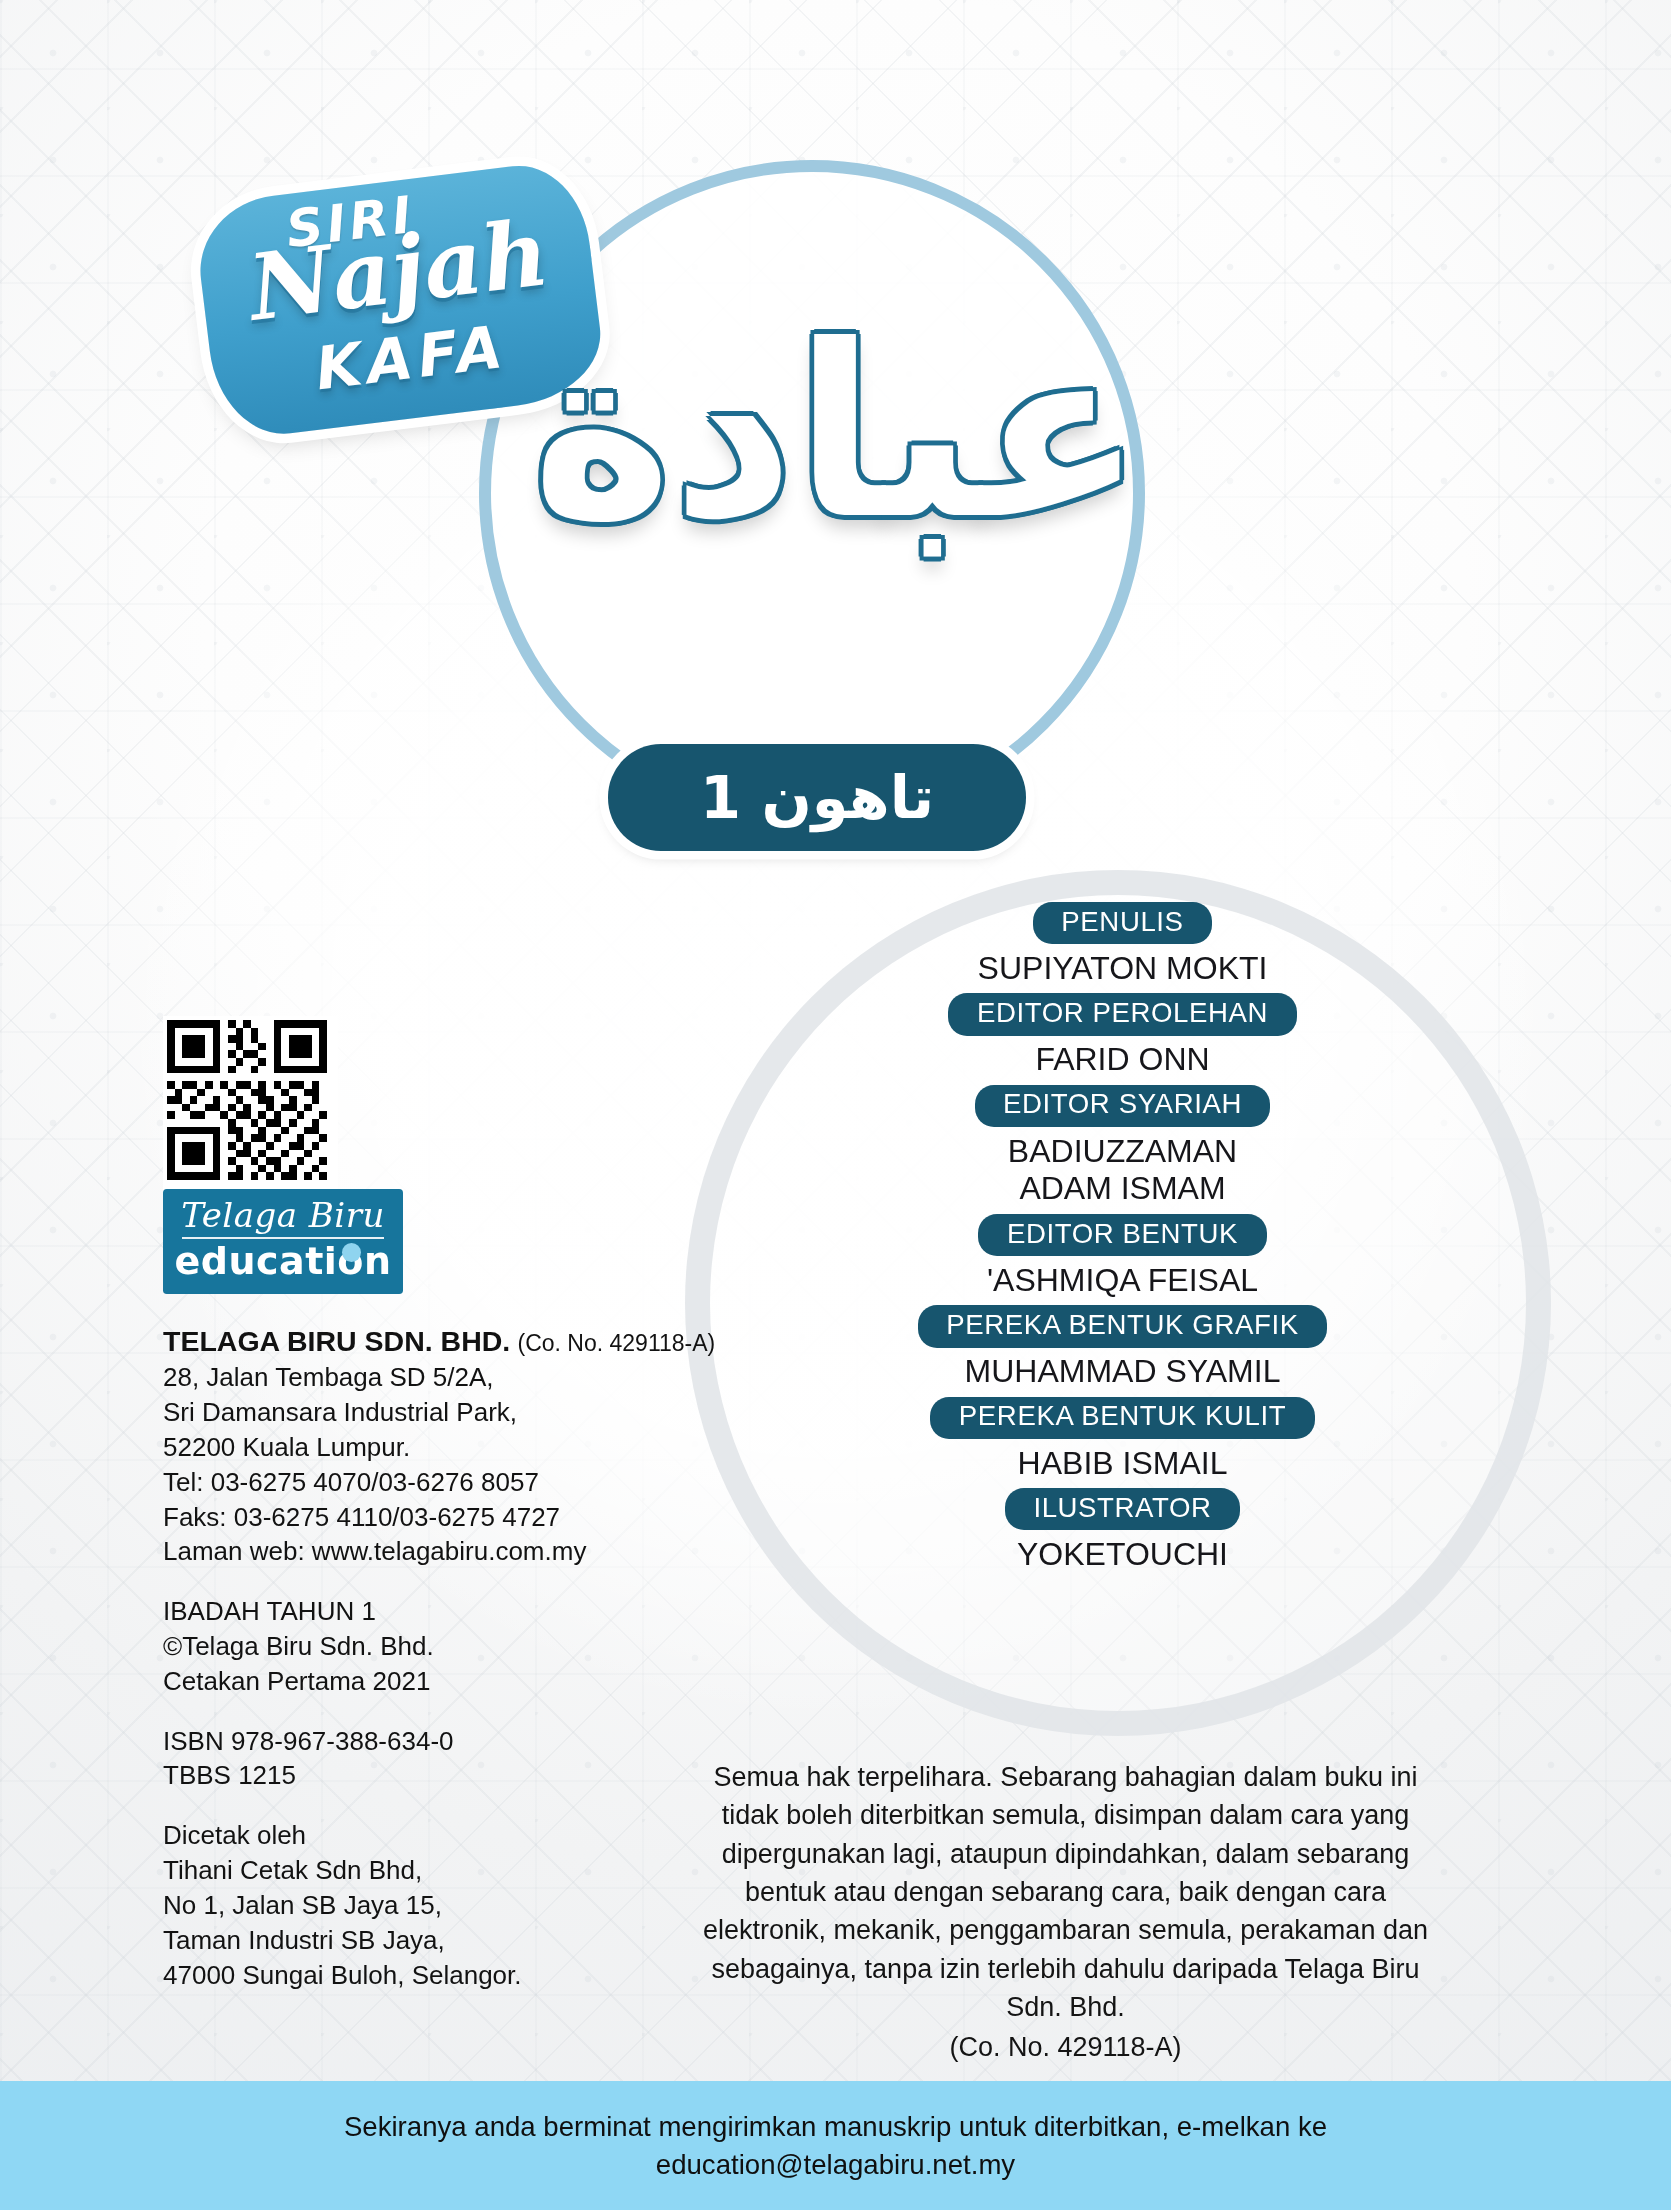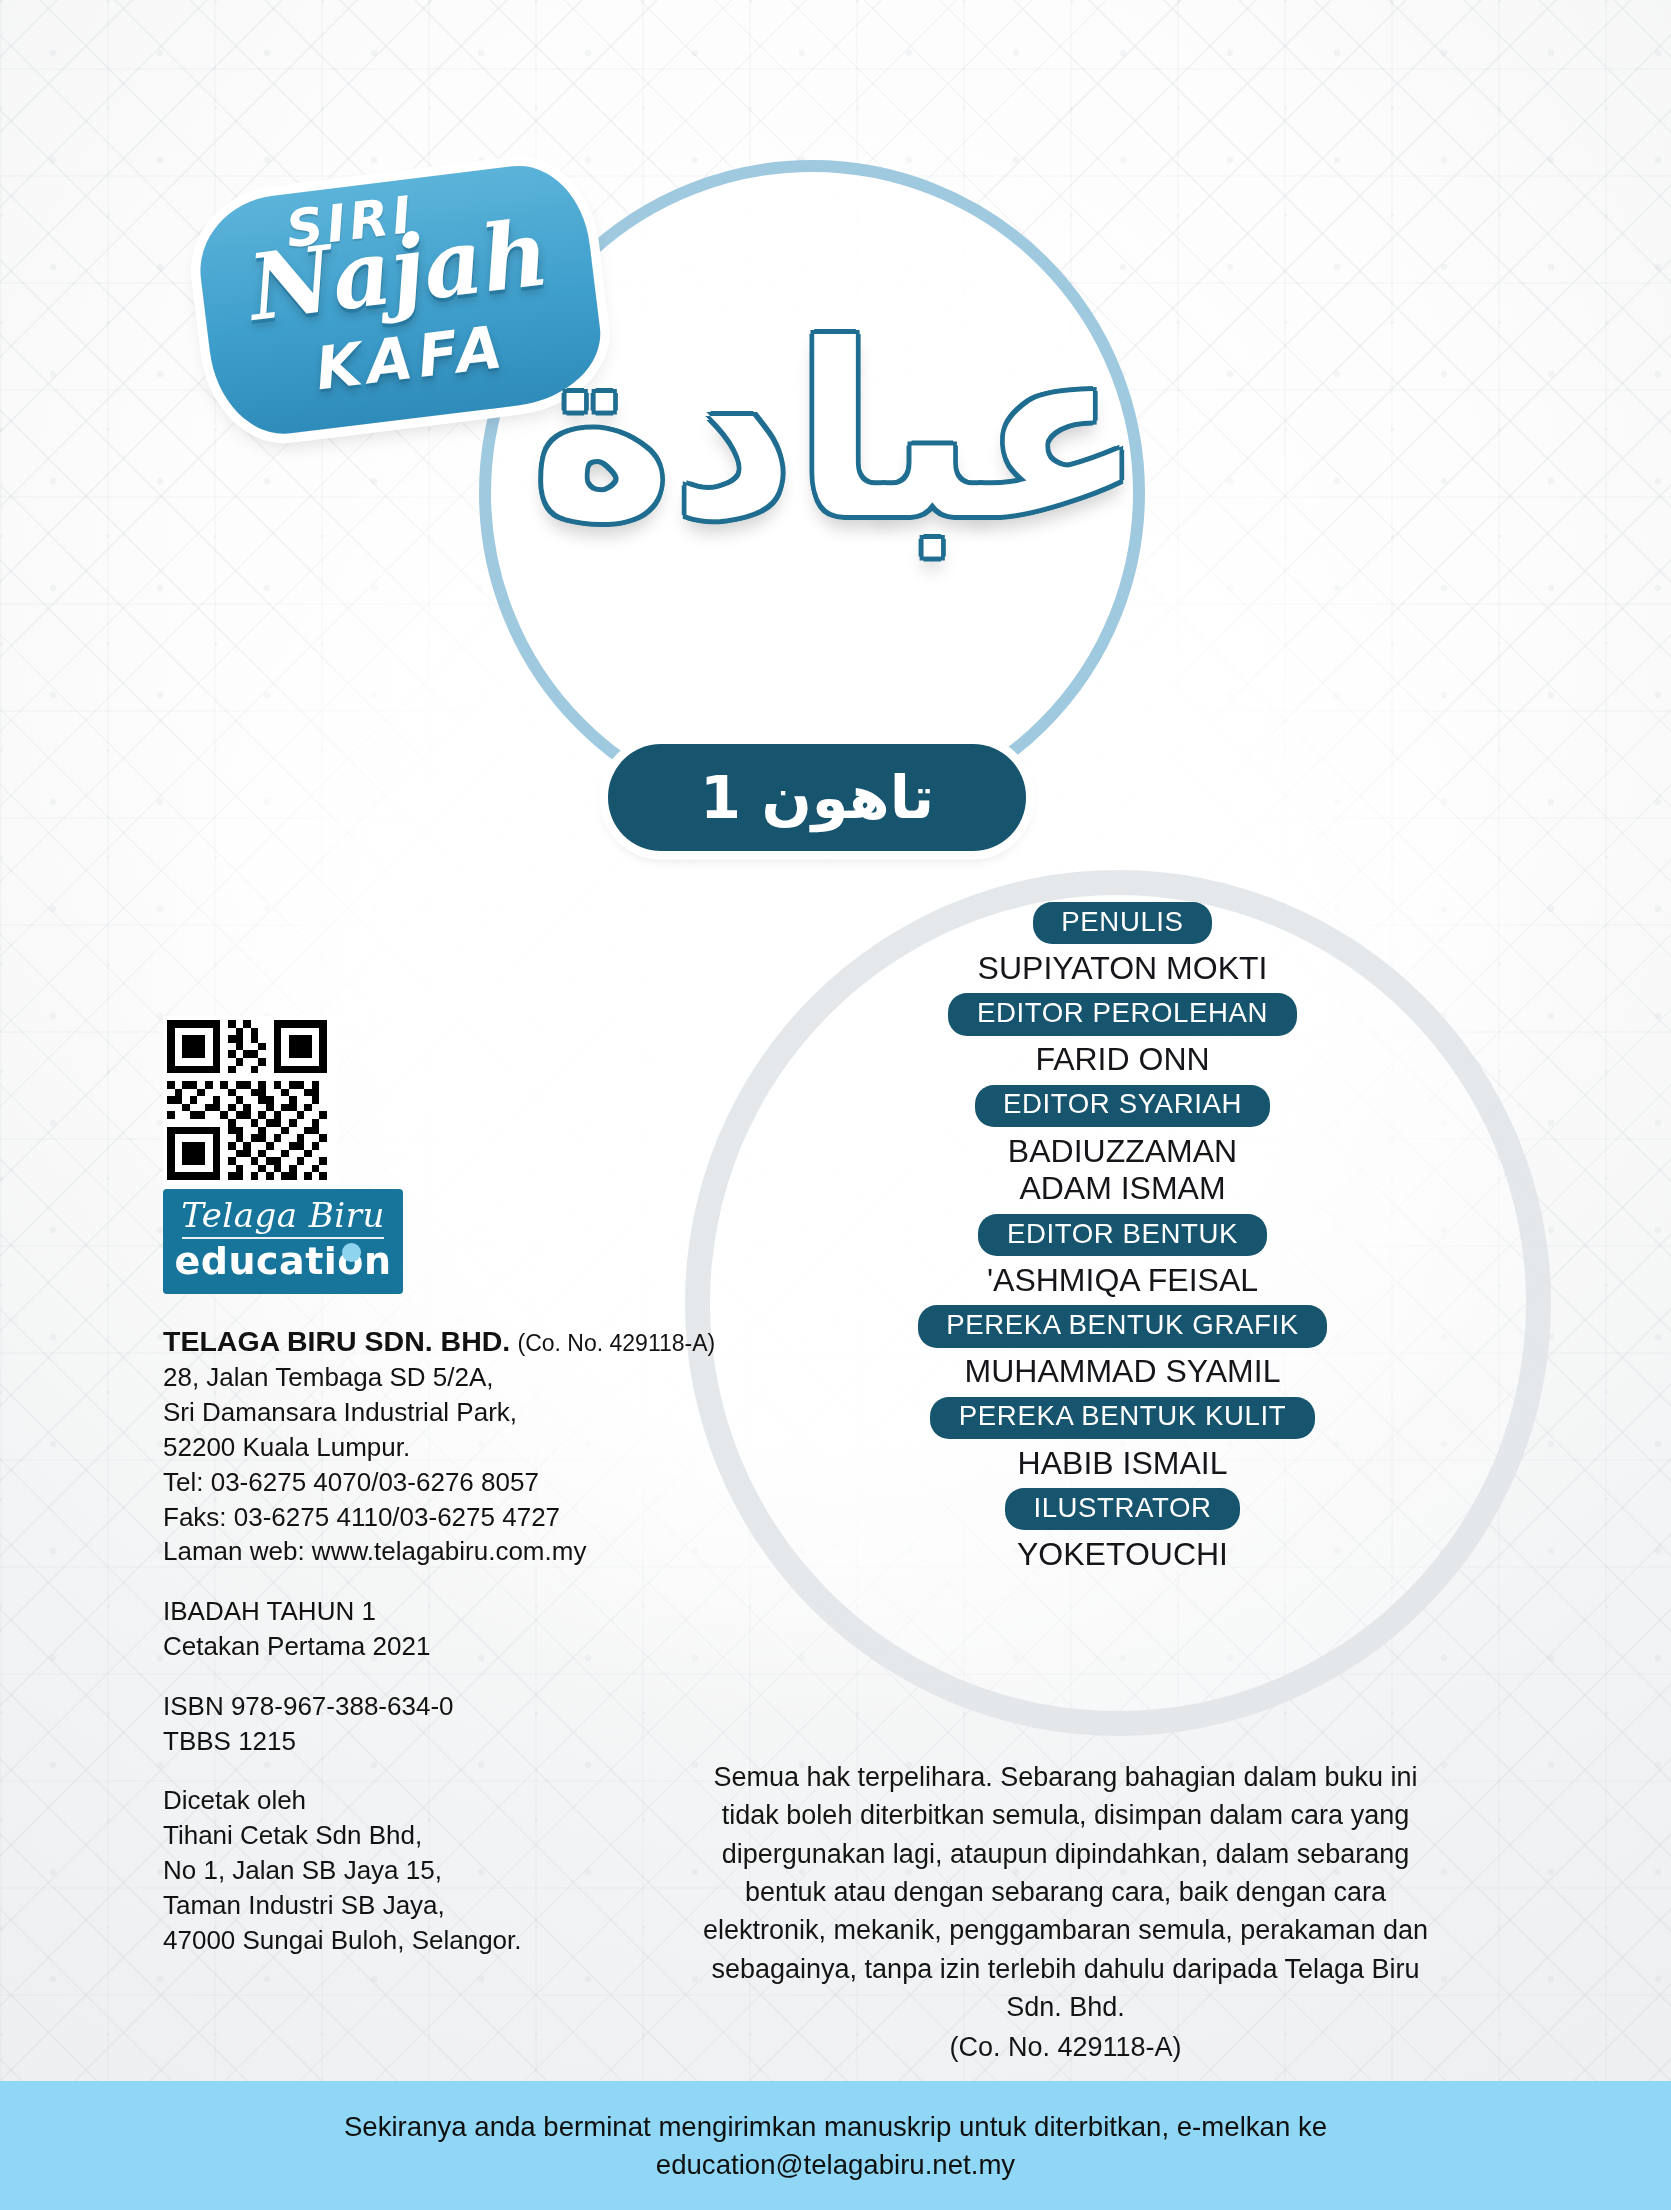--- a/index.html
+++ b/index.html
@@ -532,20 +532,21 @@
     </div>
     <div>28, Jalan Tembaga SD 5/2A,</div>
     <div>Sri Damansara Industrial Park,</div>
     <div>52200 Kuala Lumpur.</div>
     <div>Tel: 03-6275 4070/03-6276 8057</div>
     <div>Faks: 03-6275 4110/03-6275 4727</div>
     <div>Laman web: www.telagabiru.com.my</div>
 
     <div class="blk">
       <div class="bold">IBADAH TAHUN 1</div>
+      <div>©Telaga Biru Sdn. Bhd.</div>
       <div>Cetakan Pertama 2021</div>
     </div>
 
     <div class="blk">
       <div>ISBN 978-967-388-634-0</div>
       <div>TBBS 1215</div>
     </div>
 
     <div class="blk">
       <div>Dicetak oleh</div>

